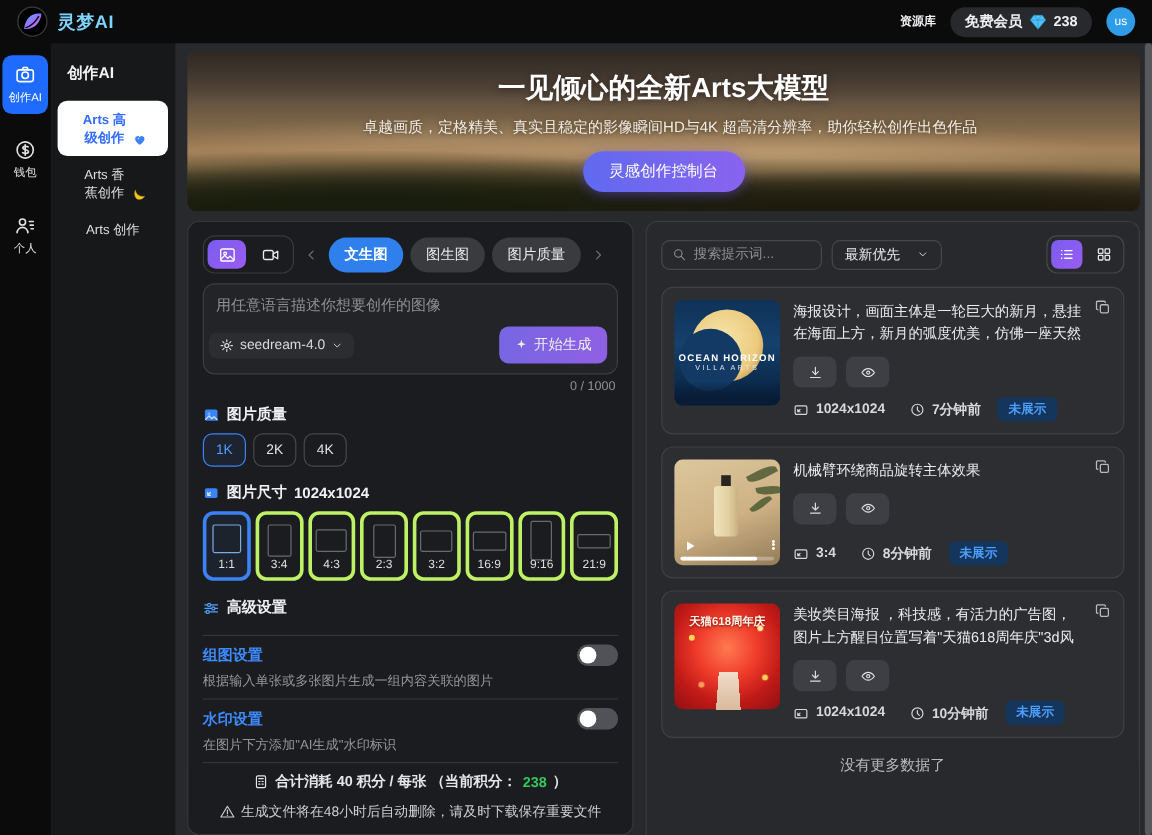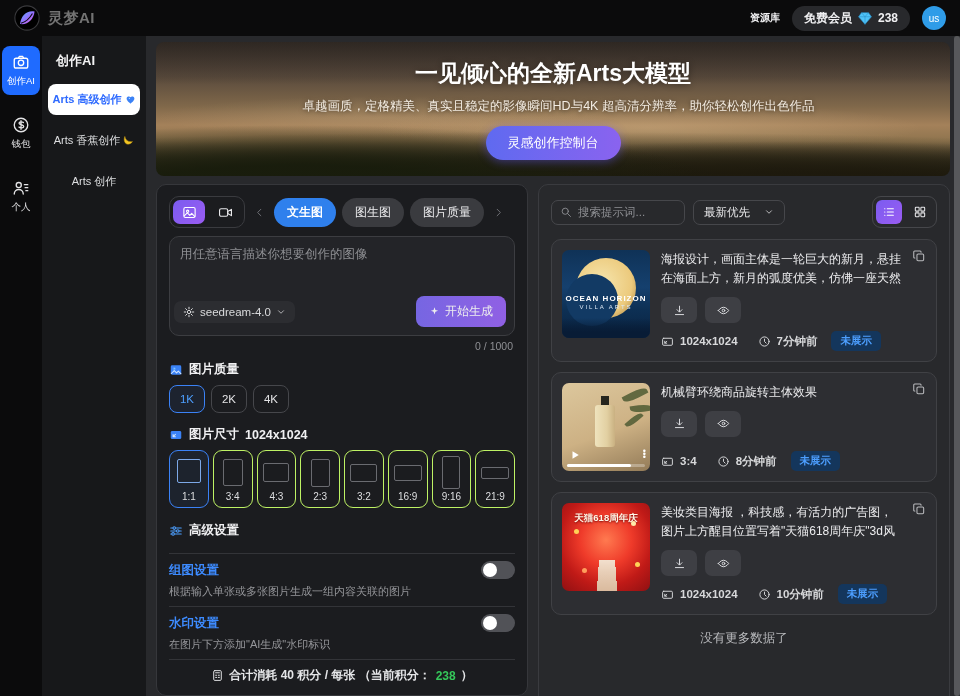--- a/index.html
+++ b/index.html
@@ -7,36 +7,36 @@
   body {
     font-family:"Liberation Sans","DejaVu Sans",sans-serif;
     background:#0b0b0c; color:#ececee; position:relative;
   }
   svg { display:block; }
   .ic { stroke:currentColor; fill:none; stroke-width:1.8; stroke-linecap:round; stroke-linejoin:round; }
 
   
   .topbar { height:36px; display:flex; align-items:center; padding:0 14px; background:#0b0b0c; }
   .brand { display:flex; align-items:center; gap:8px; }
-  .brand-title { font-size:15px; font-weight:bold; color:#737373; letter-spacing:.5px; }
+  .brand-title { font-size:15px; font-weight:bold; color:#7dd3fc; letter-spacing:.5px; }
   .topbar-right { margin-left:auto; display:flex; align-items:center; gap:12px; }
   .res-link { font-size:10px; font-weight:bold; color:#f0f0f2; cursor:pointer; }
   .member-pill { display:flex; align-items:center; gap:6px; background:#28292c; border-radius:999px; padding:4px 12px; font-size:12px; font-weight:bold; color:#f0f0f2; }
   .avatar { width:24px; height:24px; border-radius:50%; background:#2f9ce8; color:#fff; font-size:10px; display:flex; align-items:center; justify-content:center; }
 
   
   .shell { display:flex; height:660px; }
   .rail { width:42px; background:#0b0b0c; display:flex; flex-direction:column; align-items:center; padding-top:10px; gap:14px; flex:none; }
   .rail-item { width:38px; border-radius:8px; padding:7px 2px; display:flex; flex-direction:column; align-items:center; gap:4px; color:#e3e3e5; cursor:pointer; }
   .rail-item .lbl { font-size:9.5px; }
   .rail-item.active { background:#1f6bff; color:#fff; }
 
   .subnav { width:104px; background:#17181a; padding:12px 6px; flex:none; }
   .subnav-title { font-size:13px; font-weight:bold; color:#f2f2f3; padding:4px 8px 14px; }
-  .subnav-item { font-size:11px; color:#dedfe1; text-align:center; padding:8px 2px; margin-bottom:10px; border-radius:8px; cursor:pointer; display:flex; align-items:center; justify-content:center; gap:3px; }
+  .subnav-item { font-size:11px; color:#dedfe1; text-align:center; padding:8px 18px; border-radius:8px; cursor:pointer; display:flex; align-items:flex-end; justify-content:center; gap:3px; }
   .subnav-item.active { background:#fff; color:#2f6bff; font-weight:bold; }
 
   .main { flex:1; background:#28292c; padding:6px 10px 0; min-width:0; }
 
   
   .hero { height:134px; border-radius:8px; position:relative; overflow:hidden;
     background:
       linear-gradient(180deg, rgba(24,18,14,.5), rgba(24,18,14,0) 32%),
       radial-gradient(55% 50% at 18% 112%, rgba(24,28,12,.95) 40%, rgba(24,28,12,0) 100%),
       radial-gradient(70% 42% at 80% 116%, rgba(28,24,12,.9) 45%, rgba(28,24,12,0) 100%),
@@ -71,21 +71,21 @@
   .gen-btn { margin-left:auto; display:flex; align-items:center; gap:5px; border:none; cursor:pointer; color:#fff; font-size:12px; padding:7px 13px; border-radius:8px; background:linear-gradient(90deg,#7e6cf2,#9a66f4); opacity:.92; }
   .char-counter { text-align:right; font-size:10.5px; color:#8f9094; margin:2px 2px 5px; }
 
   .sec-label { display:flex; align-items:center; gap:6px; font-size:12.5px; font-weight:bold; color:#f0f0f2; margin:4px 0 7px; }
   .sec-label .blue { color:#4d9fff; }
   .chips { display:flex; gap:6px; margin-bottom:9px; }
   .chip { min-width:36px; height:28px; border:1px solid #46474b; border-radius:8px; background:transparent; color:#e3e3e5; font-size:11.5px; cursor:pointer; }
   .chip.active { border-color:#3b82f6; color:#4d9fff; background:rgba(59,130,246,.08); }
 
   .aspects { display:flex; gap:4px; margin-bottom:10px; }
-  .aspect { flex:1; height:58px; border:1px solid #bef264; border-radius:9px; background:transparent; cursor:pointer; position:relative; display:flex; flex-direction:column; align-items:center; justify-content:flex-start; padding-top:8px; }
+  .aspect { flex:1; height:58px; border:3px solid #bef264; border-radius:9px; background:transparent; cursor:pointer; position:relative; display:flex; flex-direction:column; align-items:center; justify-content:flex-start; padding-top:8px; }
   .aspect .shape { border:1.5px solid #6a6b70; border-radius:2px; }
   .aspect .alabel { position:absolute; bottom:5px; font-size:10px; color:#dedfe1; }
   .aspect.active { border-color:#3b82f6; background:rgba(59,130,246,.07); }
   .aspect.active .shape { border-color:#7da9e8; }
 
   .divider { border-top:1px solid #333438; margin:7px 0; }
   .setting-head { display:flex; align-items:center; }
   .setting-title { font-size:12.5px; font-weight:bold; color:#3d8bff; }
   .setting-desc { font-size:11px; color:#96979b; margin-top:5px; }
   .toggle { margin-left:auto; width:34px; height:18px; border-radius:999px; background:#515257; position:relative; cursor:pointer; }
@@ -426,20 +426,29 @@
             <span>
               <svg class="ic" width="13" height="13" viewBox="0 0 24 24">
                   <rect x="5" y="3" width="14" height="18" rx="2"></rect>
                   <path d="M8.5 7h7M8.5 11.5h2M13.5 11.5h2M8.5 15.5h2M13.5 15.5h2"></path>
                 </svg>
             </span>
             <span>合计消耗 40 积分 / 每张 （当前积分：</span>
             <span class="green">238</span>
             <span>）</span>
           </div>
+          <div class="notice-line">
+            <span>
+              <svg class="ic" width="13" height="13" viewBox="0 0 24 24">
+                  <path d="M12 3.5L22 20H2z"></path>
+                  <path d="M12 9.5v5M12 17.2v.3"></path>
+                </svg>
+            </span>
+            <span>生成文件将在48小时后自动删除，请及时下载保存重要文件</span>
+          </div>
         </div>
       </section>
 
       <section class="results">
         <div class="results-head">
           <div class="search-box">
             <span>
               <svg class="ic" width="12" height="12" viewBox="0 0 24 24">
                   <circle cx="10.5" cy="10.5" r="6.2"></circle>
                   <path d="M15.3 15.3L21 21"></path>

